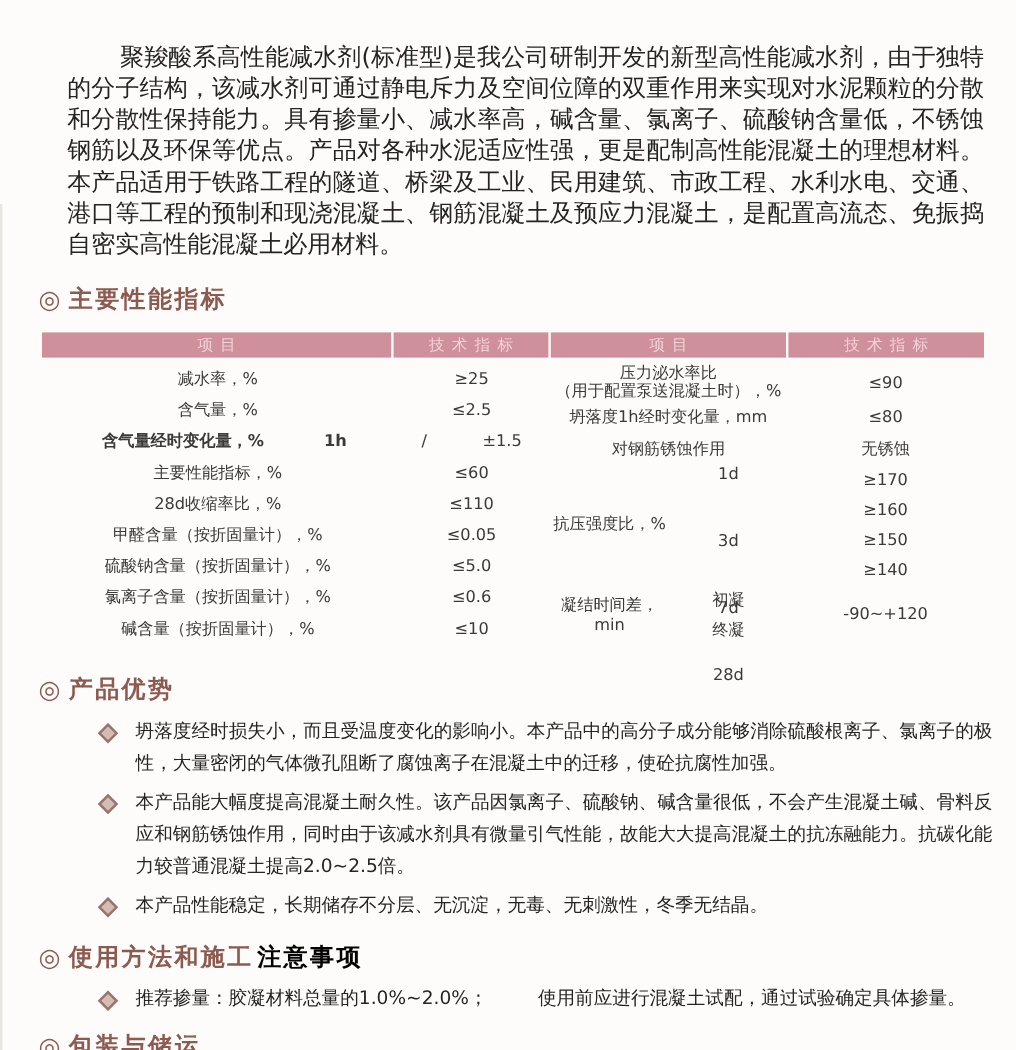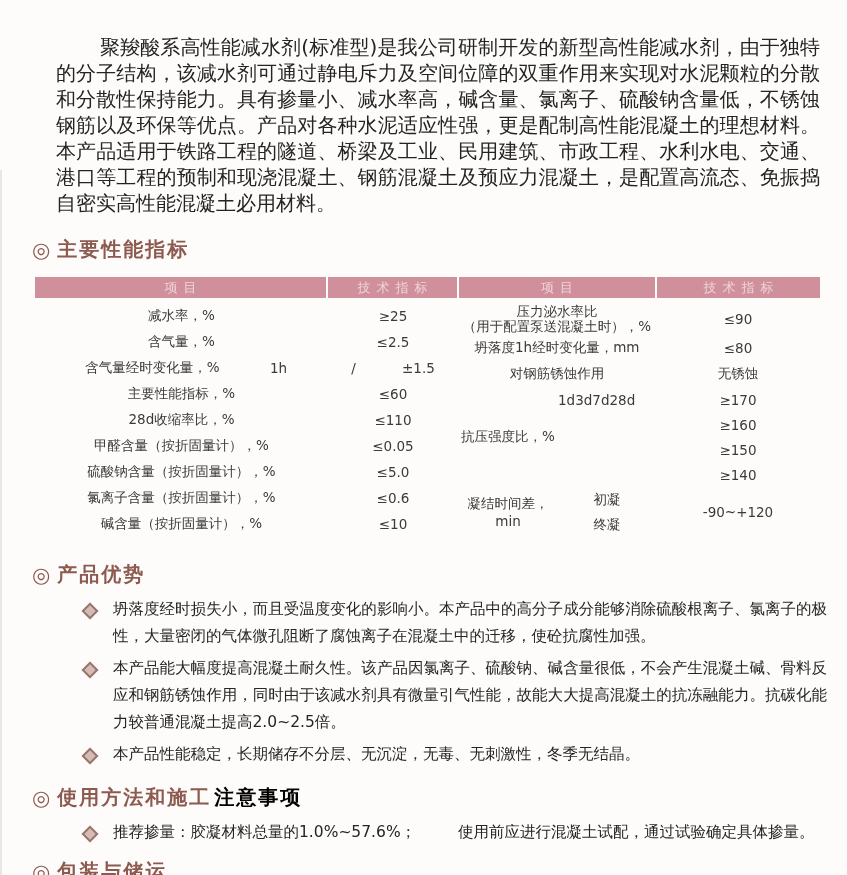--- a/index.html
+++ b/index.html
@@ -39,34 +39,34 @@
     display:flex;align-items:center;justify-content:center;
     font-size:13px;letter-spacing:6px;text-indent:6px;
   }
   .th.c1{width:291px}.th.c2{width:129px}.th.c3{width:196px}.th.c4{width:163px}
   .tbody{display:flex;margin-top:5px;}
   .lhalf{width:423px;}
   .rhalf{width:362px;}
   .lrow{display:flex;align-items:center;height:26px;}
   .lrow .item{width:293px;text-align:center;}
   .lrow .val{width:130px;text-align:center;}
-  .item-split{display:flex;align-items:center;}
+  .item-split{display:flex;align-items:center;font-weight:bold;}
   .item-split .lbl{flex:1;text-align:center;}
   .item-split .sub{width:58px;text-align:left;}
   .val-split{display:flex;align-items:center;justify-content:space-around;}
   .rrow{display:flex;align-items:center;justify-content:flex-end;}
   .rrow .item{width:198px;text-align:center;}
   .rrow .val{width:164px;text-align:center;}
   .rA{height:32px;}
   .rA .item{line-height:15px;}
   .rB,.rC{height:26px;}
   .grp{display:flex;}
   .grp .g-label{width:100px;display:flex;align-items:center;justify-content:center;text-align:center;}
   .grp-strength{height:100px;}
-  .grp-strength .g-sub{width:98px;display:flex;flex-direction:row;}
+  .grp-strength .g-sub{width:98px;display:flex;flex-direction:column;gap:40px;}
   .grp-strength .g-sub span{height:25px;display:flex;align-items:center;justify-content:center;}
   .grp-strength .g-vals{width:164px;display:flex;flex-direction:column;}
   .grp-strength .g-vals span{height:25px;display:flex;align-items:center;justify-content:center;}
   .grp-setting{height:50px;}
   .grp-setting .g-sub{width:98px;display:flex;flex-direction:column;}
   .grp-setting .g-sub span{height:25px;display:flex;align-items:center;justify-content:center;}
   .grp-setting .g-val{width:164px;display:flex;align-items:center;justify-content:center;}
 
   
   .bullets{margin:8px 20px 0 84px;}
@@ -209,21 +209,21 @@
   </div>
 
   <h2 class="section-head head-usage" style="color:#8d5a50;">
     <span class="marker">◎</span>
     <span>使用方法和施工</span>
     <span style="color:#000000;margin-left:-4px;">注意事项</span>
   </h2>
   <div class="bullets">
     <div class="bullet-item usage-line">
       <span class="diamond"></span>
-      <span>推荐掺量：胶凝材料总量的1.0%~57.6%；</span>
+      <span>推荐掺量：胶凝材料总量的1.0%~2.0%；</span>
       <span class="gap-note">使用前应进行混凝土试配，通过试验确定具体掺量。</span>
     </div>
   </div>
 
   <h2 class="section-head head-packaging" style="color:#8d5a50;">
     <span class="marker">◎</span>
     <span>包装与储运</span>
   </h2>
   <div class="bullets">
     <div class="bullet-item">

